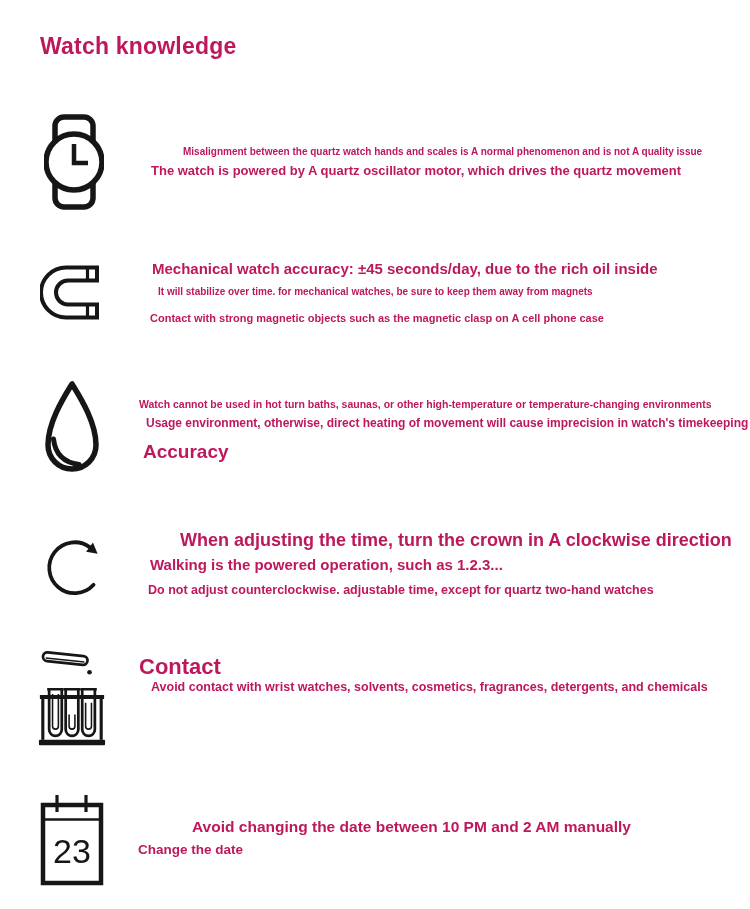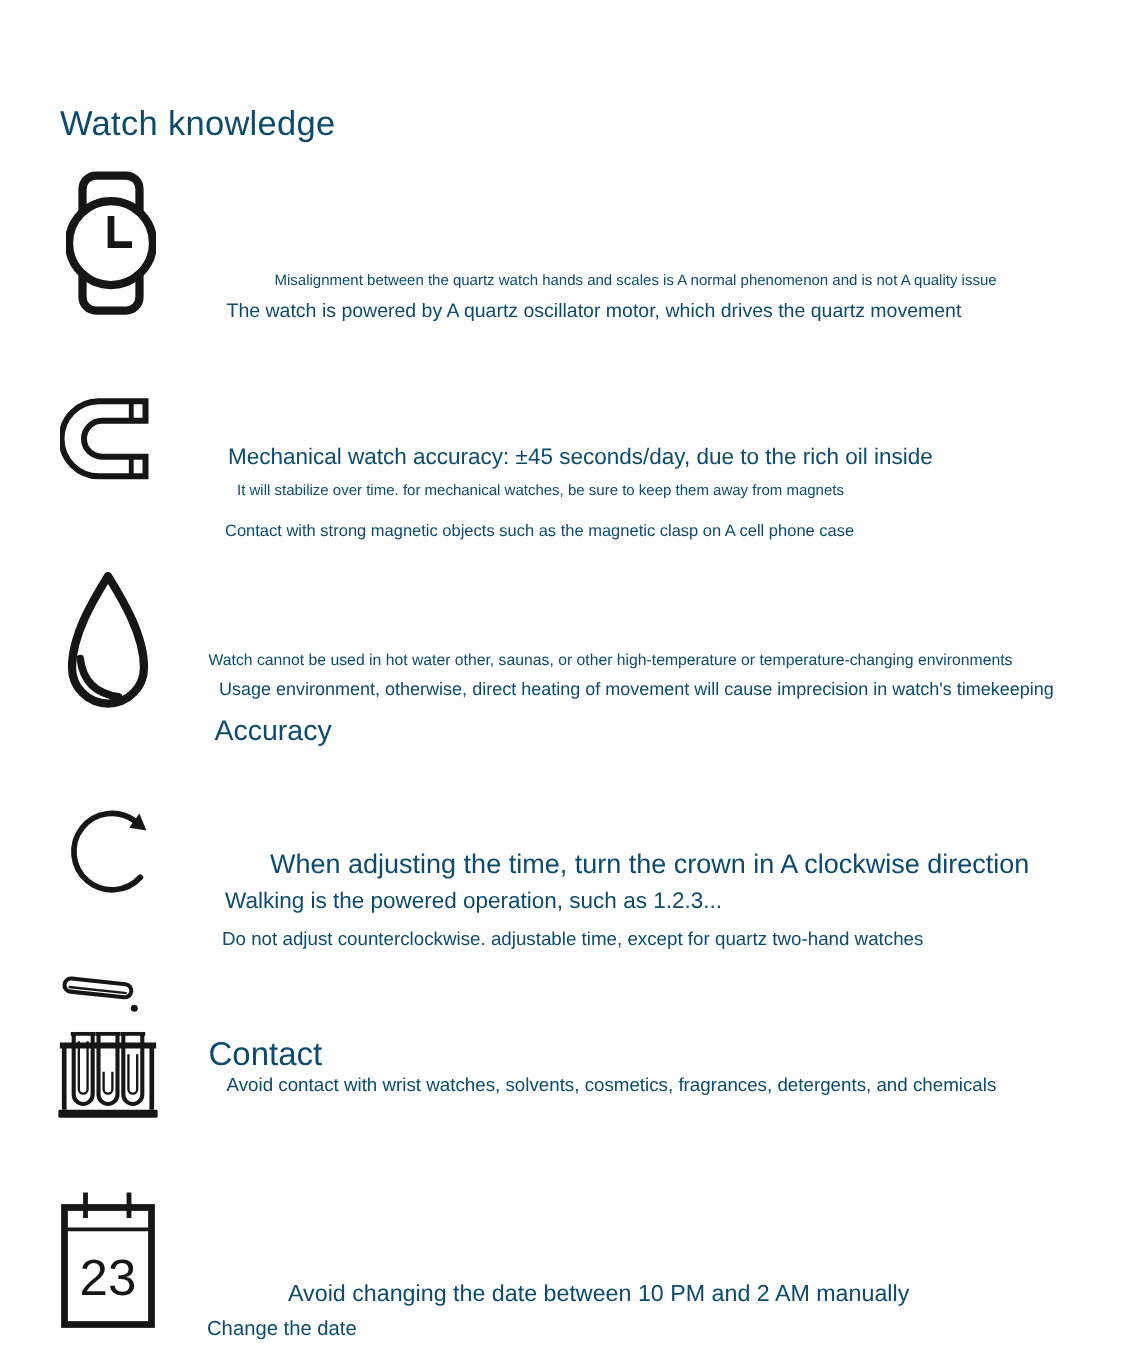--- a/index.html
+++ b/index.html
@@ -1,20 +1,20 @@
 <!DOCTYPE html>
 <html><head>
 <meta charset="utf-8">
 <style>
   html,body{margin:0;padding:0;}
   body{
     width:750px;height:909px;background:#ffffff;position:relative;
     font-family:"Liberation Sans",sans-serif;color:#1f1f1f;overflow:hidden;
   }
-  .abs{position:absolute;white-space:nowrap;font-weight:normal;color:#0c4a6e;margin-top:36px;}
+  .abs{position:absolute;white-space:nowrap;font-weight:bold;color:#be185d;}
   .title{left:40px;top:33px;font-size:23px;letter-spacing:.2px;}
   .icon{position:absolute;}
   .icon svg{display:block;}
   
   .ic1{left:44px;top:114px;}
   .s1l1{left:167px;top:146px;font-size:10px;padding-left:16px;}
   .s1l2{left:151px;top:163px;font-size:13px;}
   
   .ic2{left:40px;top:264px;}
   .s2l1{left:152px;top:260px;font-size:15px;}
@@ -64,21 +64,21 @@
 <div class="abs s2l1">Mechanical watch accuracy: ±45 seconds/day, due to the rich oil inside</div>
 <div class="abs s2l2">It will stabilize over time. for mechanical watches, be sure to keep them away from magnets</div>
 <div class="abs s2l3">Contact with strong magnetic objects such as the magnetic clasp on A cell phone case</div>
 
 <div class="icon ic3">
   <svg width="68" height="98" viewBox="0 0 68 98">
     <path class="stroke" d="M34 3 C28 13 10 40 10 64 A24 24 0 0 0 58 64 C58 40 40 13 34 3 Z" stroke-width="5.5" stroke-linejoin="round"></path>
     <path class="stroke" d="M15.5 58 Q18 80.5 41 83.5" stroke-width="5" stroke-linecap="round"></path>
   </svg>
 </div>
-<div class="abs s3l1">Watch cannot be used in hot water other, saunas, or other high-temperature or temperature-changing environments</div>
+<div class="abs s3l1">Watch cannot be used in hot turn baths, saunas, or other high-temperature or temperature-changing environments</div>
 <div class="abs s3l2">Usage environment, otherwise, direct heating of movement will cause imprecision in watch's timekeeping</div>
 <div class="abs s3l3">Accuracy</div>
 
 <div class="icon ic4">
   <svg width="66" height="77" viewBox="0 0 70 76">
     <path class="stroke" d="M54.7 58.5 A27 27 0 1 1 50.5 18.5" stroke-width="4" stroke-linecap="round"></path>
     <polygon points="59,25.5 46.8,23.5 54,13.5" fill="#161616"></polygon>
   </svg>
 </div>
 <div class="abs s4l1">When adjusting the time, turn the crown in A clockwise direction</div>

